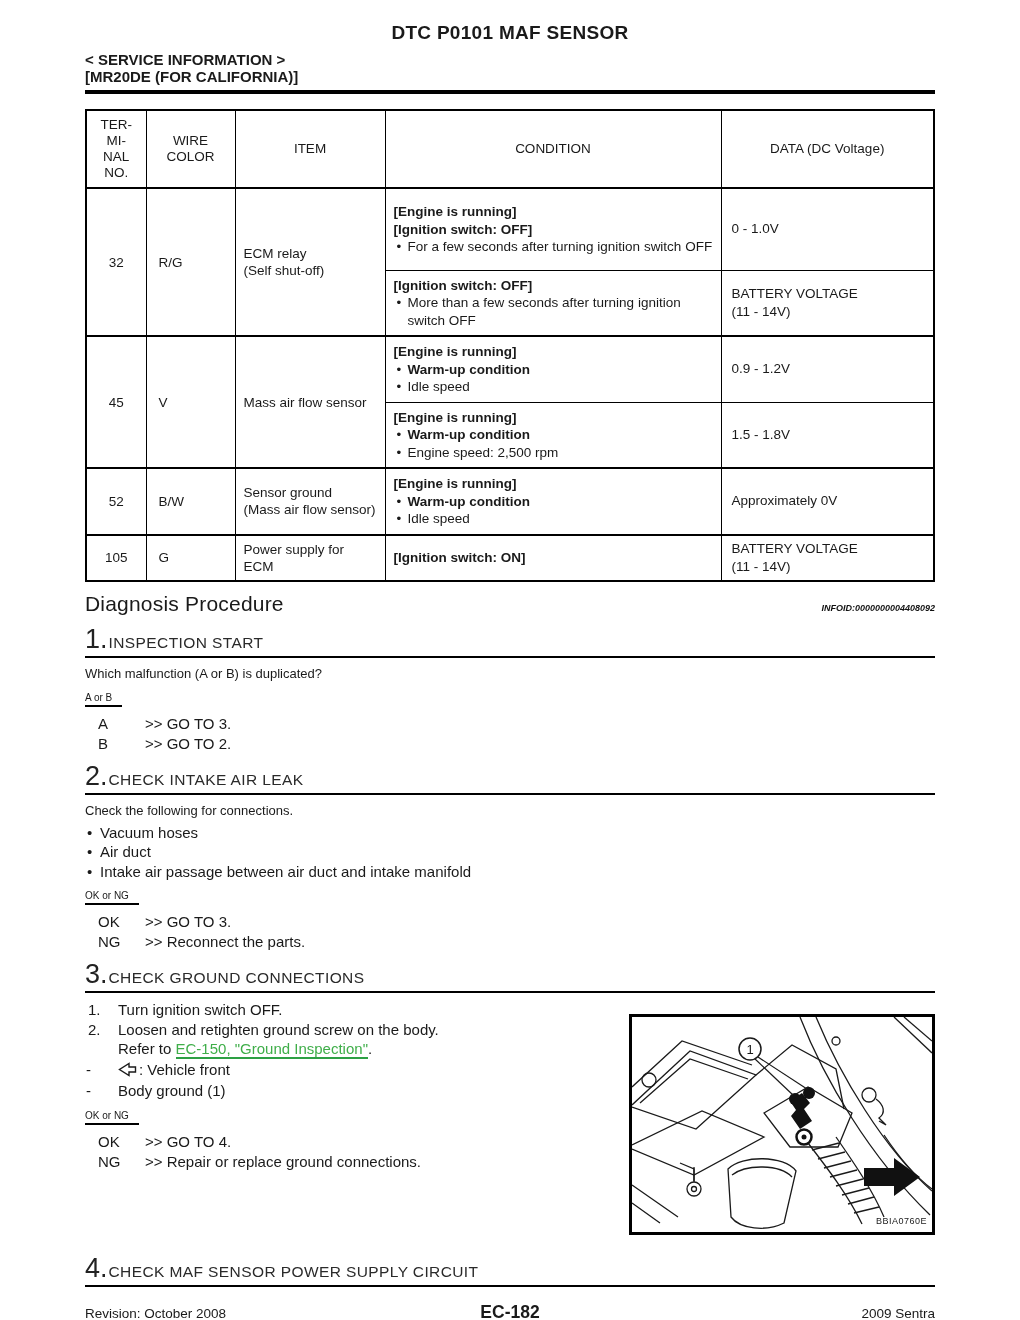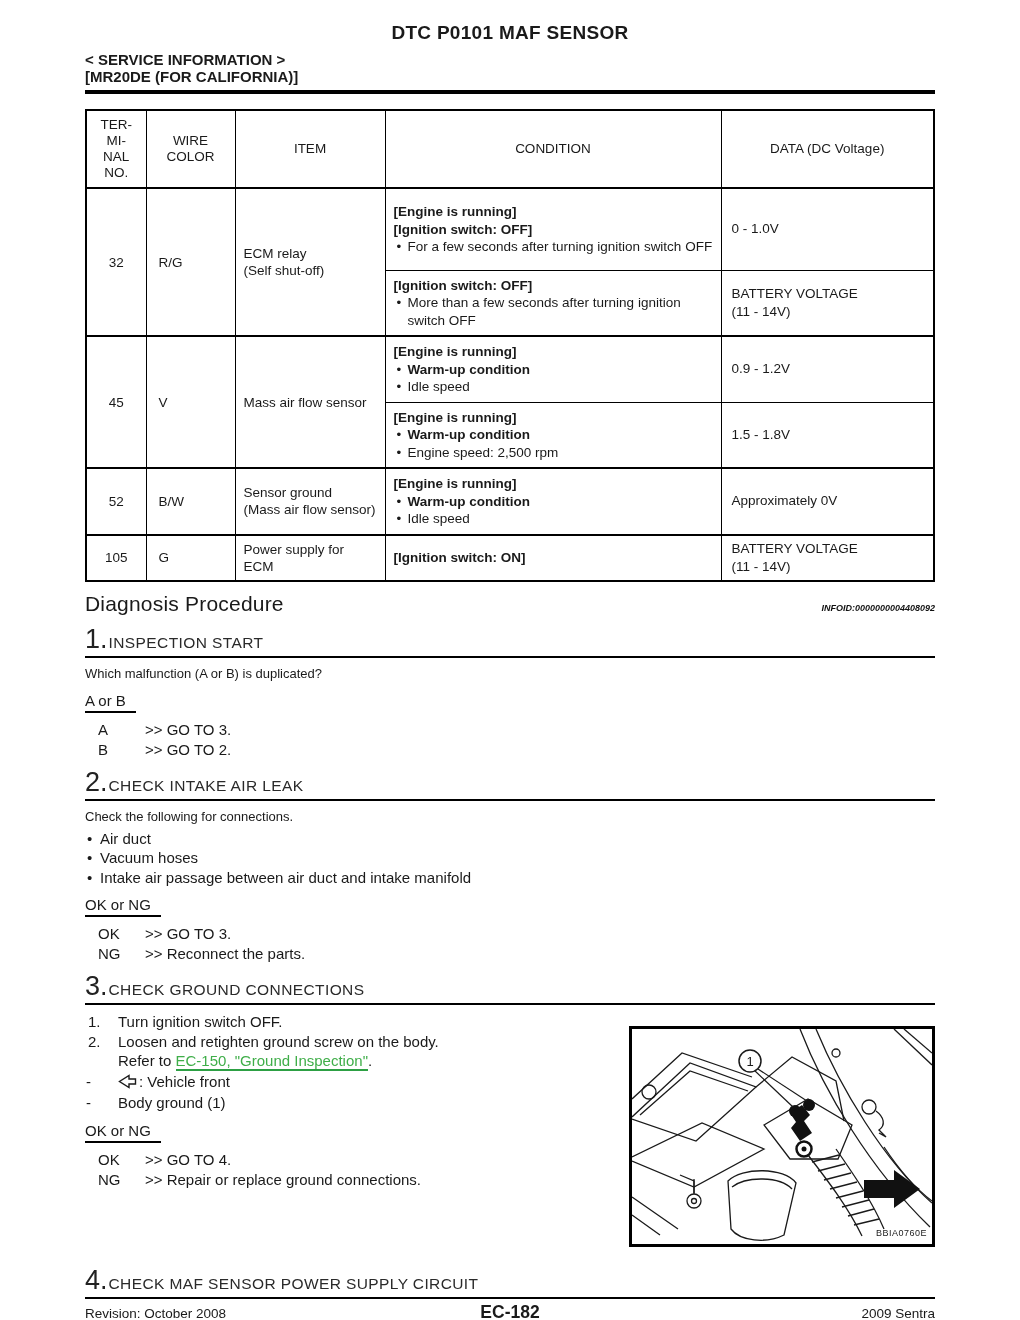--- a/index.html
+++ b/index.html
@@ -41,21 +41,21 @@
   .diag-head { display: flex; align-items: baseline; margin-top: 10px; }
   .diag-title { font-size: 21px; letter-spacing: .2px; }
   .infoid { margin-left: auto; font-size: 9px; font-style: italic; font-weight: bold; color: #111; }
 
   .step-title { display: flex; align-items: baseline; margin-top: 9px; }
   .step-num { font-size: 27px; line-height: 28px; color: #222; }
   .step-name { font-size: 15.5px; letter-spacing: .4px; color: #2a2a2a; margin-left: 1px; }
   .step-rule { border-top: 2px solid #000; margin-top: 3px; }
 
   .para { font-size: 13px; line-height: 19px; margin-top: 6px; }
-  .decision { display: inline-block; font-size: 15px; margin-top: 9px; padding: 0 10px 2px 0; border-bottom: 2px solid #000; }
+  .decision { display: inline-block; font-size: 10px; margin-top: 9px; padding: 0 10px 2px 0; border-bottom: 2px solid #000; }
   .opts { margin-top: 7px; }
   .opt { display: flex; font-size: 15px; line-height: 19px; padding-left: 13px; }
   .opt + .opt { margin-top: 1px; }
   .opt-key { width: 47px; flex: 0 0 47px; }
   .blist { margin-top: 3px; }
   .blist-item { position: relative; font-size: 15px; line-height: 19.5px; padding-left: 15px; }
   .blist-item::before { content: "\2022"; position: absolute; left: 2px; }
 
   
   .step3-body { position: relative; min-height: 242px; }
@@ -208,22 +208,22 @@
     </div>
   </div>
 
   <div class="step-title">
     <span class="step-num">2.</span>
     <span class="step-name">CHECK INTAKE AIR LEAK</span>
   </div>
   <div class="step-rule"></div>
   <div class="para">Check the following for connections.</div>
   <div class="blist">
+    <div class="blist-item">Vacuum hoses</div>
     <div class="blist-item">Air duct</div>
-    <div class="blist-item">Vacuum hoses</div>
     <div class="blist-item">Intake air passage between air duct and intake manifold</div>
   </div>
   <div><span class="decision">OK or NG</span></div>
   <div class="opts">
     <div class="opt">
       <span class="opt-key">OK</span>
       <span class="opt-act">&gt;&gt; GO TO 3.</span>
     </div>
     <div class="opt">
       <span class="opt-key">NG</span>

